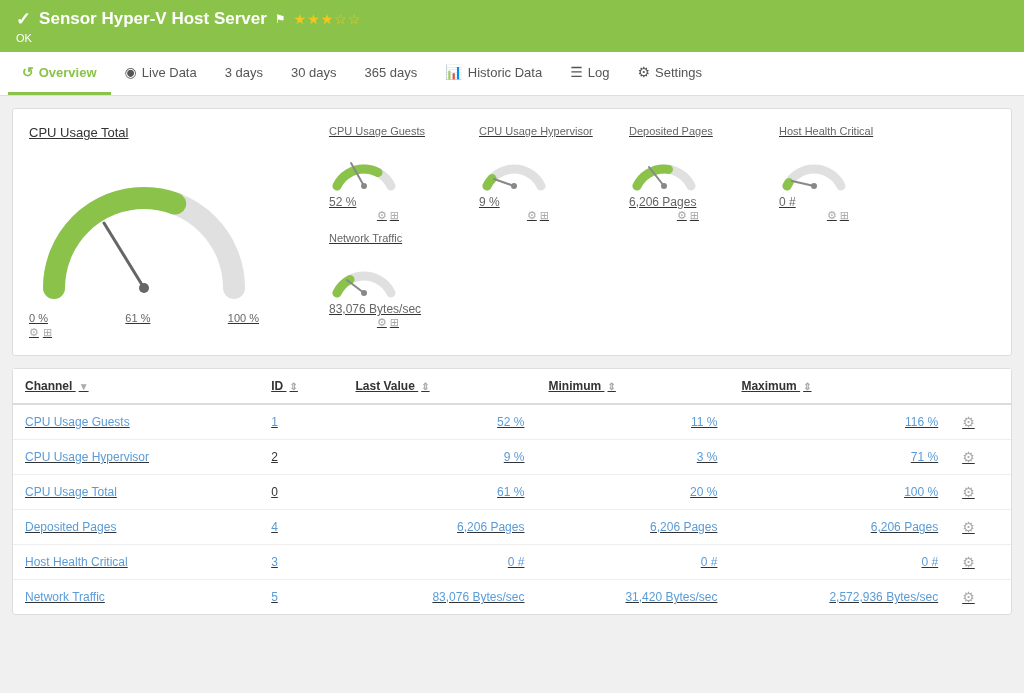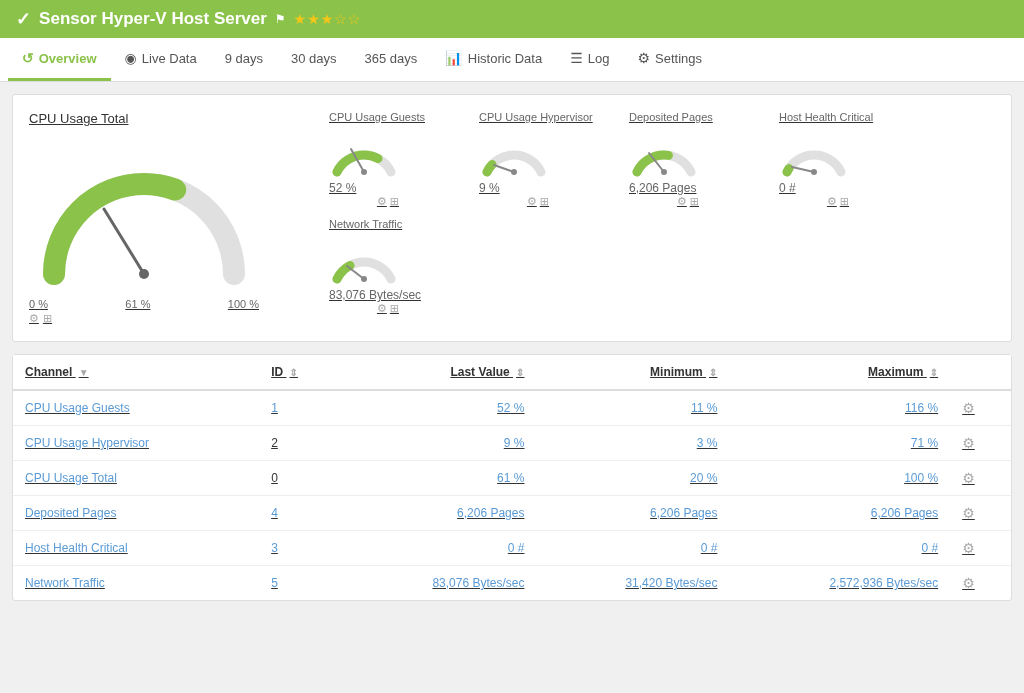--- a/index.html
+++ b/index.html
@@ -181,21 +181,21 @@
     }
     .data-table th {
       padding: 10px 12px;
       text-align: left;
       font-weight: bold;
       font-size: 12px;
       color: #333;
       border-bottom: 2px solid #ddd;
       background: white;
     }
-    .data-table th.right { text-align: right; }
+    .data-table th.right { }
     .data-table td {
       padding: 9px 12px;
       font-size: 12px;
       border-bottom: 1px solid #eee;
     }
     .data-table td.right { text-align: right; }
     .data-table tr:last-child td { border-bottom: none; }
     .sort-icon { color: #aaa; font-size: 10px; margin-left: 3px; }
     .link-blue { color: #5b9bd5; cursor: pointer; }
     .settings-gear { color: #aaa; cursor: pointer; font-size: 14px; }
@@ -207,34 +207,35 @@
   <div class="header-left">
     <div class="header-title-row">
       <span class="header-check">✓</span>
       <span class="header-title">
         <span>Sensor</span>
         <span>Hyper-V Host Server</span>
       </span>
       <span class="flag-icon">⚑</span>
       <span class="stars">★★★☆☆</span>
     </div>
+    <div class="header-status">OK</div>
   </div>
 </div>
 
 <div class="nav-tabs">
   <div class="nav-tab active">
     <span class="tab-icon">↺</span>
     <span>Overview</span>
   </div>
   <div class="nav-tab">
     <span class="tab-icon">◉</span>
     <span>Live Data</span>
   </div>
   <div class="nav-tab">
-    <span>9 days</span>
+    <span>3 days</span>
   </div>
   <div class="nav-tab">
     <span>30 days</span>
   </div>
   <div class="nav-tab">
     <span>365 days</span>
   </div>
   <div class="nav-tab">
     <span class="tab-icon">📊</span>
     <span>Historic Data</span>

